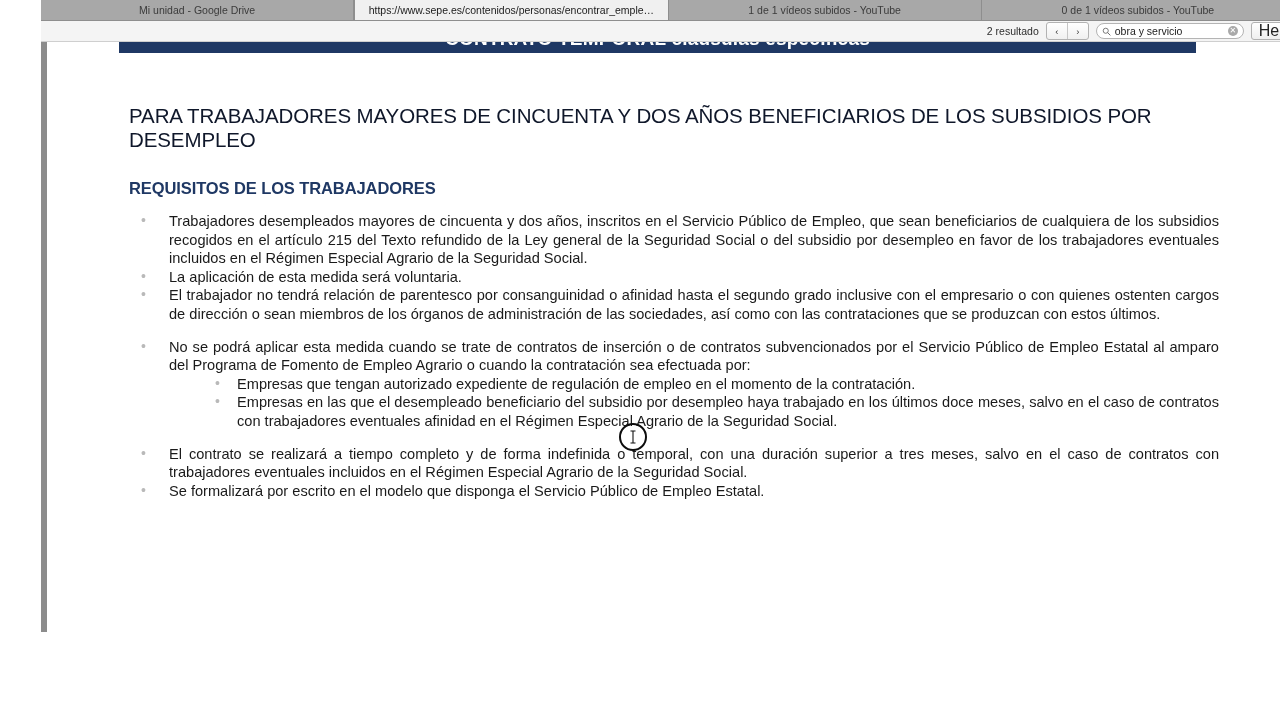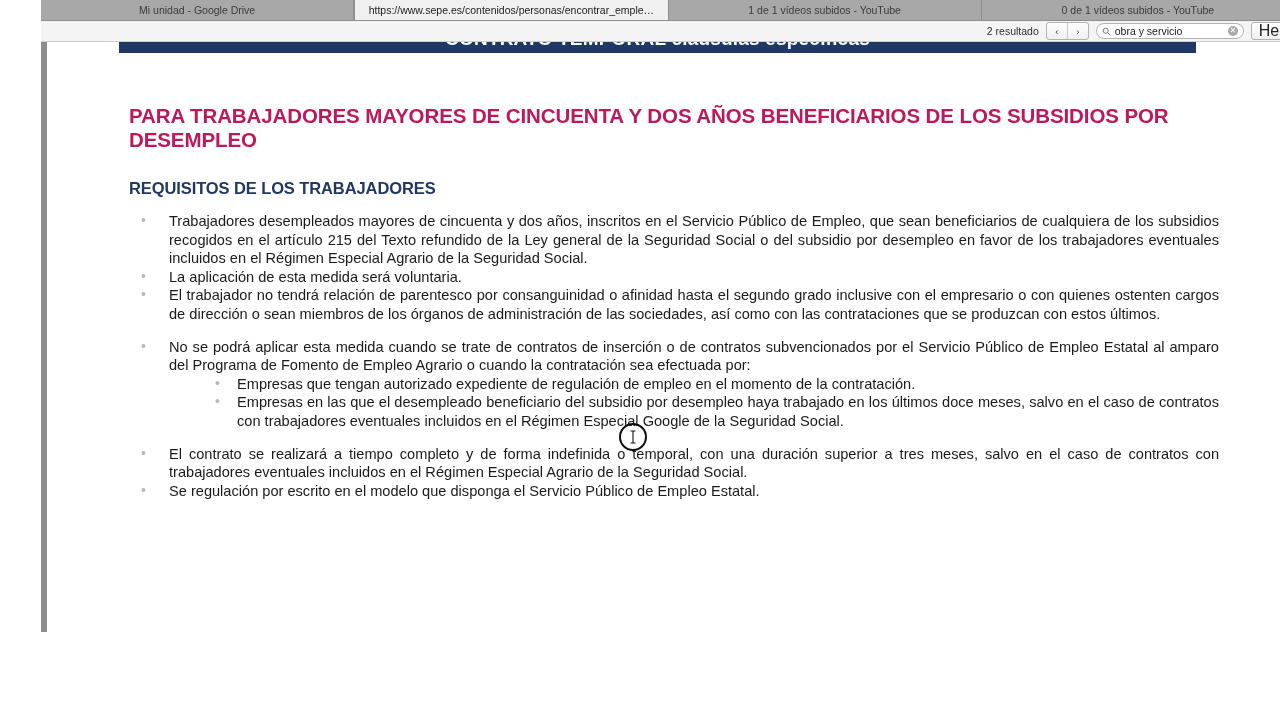--- a/index.html
+++ b/index.html
@@ -214,22 +214,22 @@
     position: absolute;
     left: 80px;
     top: 62px;
     width: 1090px;
   }
 
   h1.doc-title {
     margin: 0;
     font-size: 20.5px;
     line-height: 24px;
-    font-weight: bold;
-    color: #be185d;
+    font-weight: normal;
+    color: #0f172a;
     letter-spacing: -0.1px;
   }
 
   h2.section {
     margin: 26px 0 0 0;
     font-size: 16.5px;
     line-height: 20px;
     font-weight: bold;
     color: #1f3864;
     letter-spacing: -0.1px;
@@ -360,26 +360,26 @@
           <li>Trabajadores desempleados mayores de cincuenta y dos años, inscritos en el Servicio Público de Empleo, que sean beneficiarios de cualquiera de los subsidios recogidos en el artículo 215 del Texto refundido de la Ley general de la Seguridad Social o del subsidio por desempleo en favor de los trabajadores eventuales incluidos en el Régimen Especial Agrario de la Seguridad Social.</li>
           <li>La aplicación de esta medida será voluntaria.</li>
           <li>El trabajador no tendrá relación de parentesco por consanguinidad o afinidad hasta el segundo grado inclusive con el empresario o con quienes ostenten cargos de dirección o sean miembros de los órganos de administración de las sociedades, así como con las contrataciones que se produzcan con estos últimos.</li>
         </ul>
 
         <ul class="bullets">
           <li>No se podrá aplicar esta medida cuando se trate de contratos de inserción o de contratos subvencionados por el Servicio Público de Empleo Estatal al amparo del Programa de Fomento de Empleo Agrario o cuando la contratación sea efectuada por:</li>
         </ul>
         <ul class="bullets sub">
           <li>Empresas que tengan autorizado expediente de regulación de empleo en el momento de la contratación.</li>
-          <li>Empresas en las que el desempleado beneficiario del subsidio por desempleo haya trabajado en los últimos doce meses, salvo en el caso de contratos con trabajadores eventuales incluidos en el Régimen Especial Google de la Seguridad Social.</li>
+          <li>Empresas en las que el desempleado beneficiario del subsidio por desempleo haya trabajado en los últimos doce meses, salvo en el caso de contratos con trabajadores eventuales afinidad en el Régimen Especial Agrario de la Seguridad Social.</li>
         </ul>
 
         <ul class="bullets">
           <li>El contrato se realizará a tiempo completo y de forma indefinida o temporal, con una duración superior a tres meses, salvo en el caso de contratos con trabajadores eventuales incluidos en el Régimen Especial Agrario de la Seguridad Social.</li>
-          <li>Se regulación por escrito en el modelo que disponga el Servicio Público de Empleo Estatal.</li>
+          <li>Se formalizará por escrito en el modelo que disponga el Servicio Público de Empleo Estatal.</li>
         </ul>
 
       </div>
 
       <div class="page-number">78</div>
     </div>
 
     <div class="cursor-ring">
       <svg class="ibeam" viewBox="0 0 7 14">
         <line x1="3.5" y1="1" x2="3.5" y2="13" stroke="#111111" stroke-width="1.1"></line>

